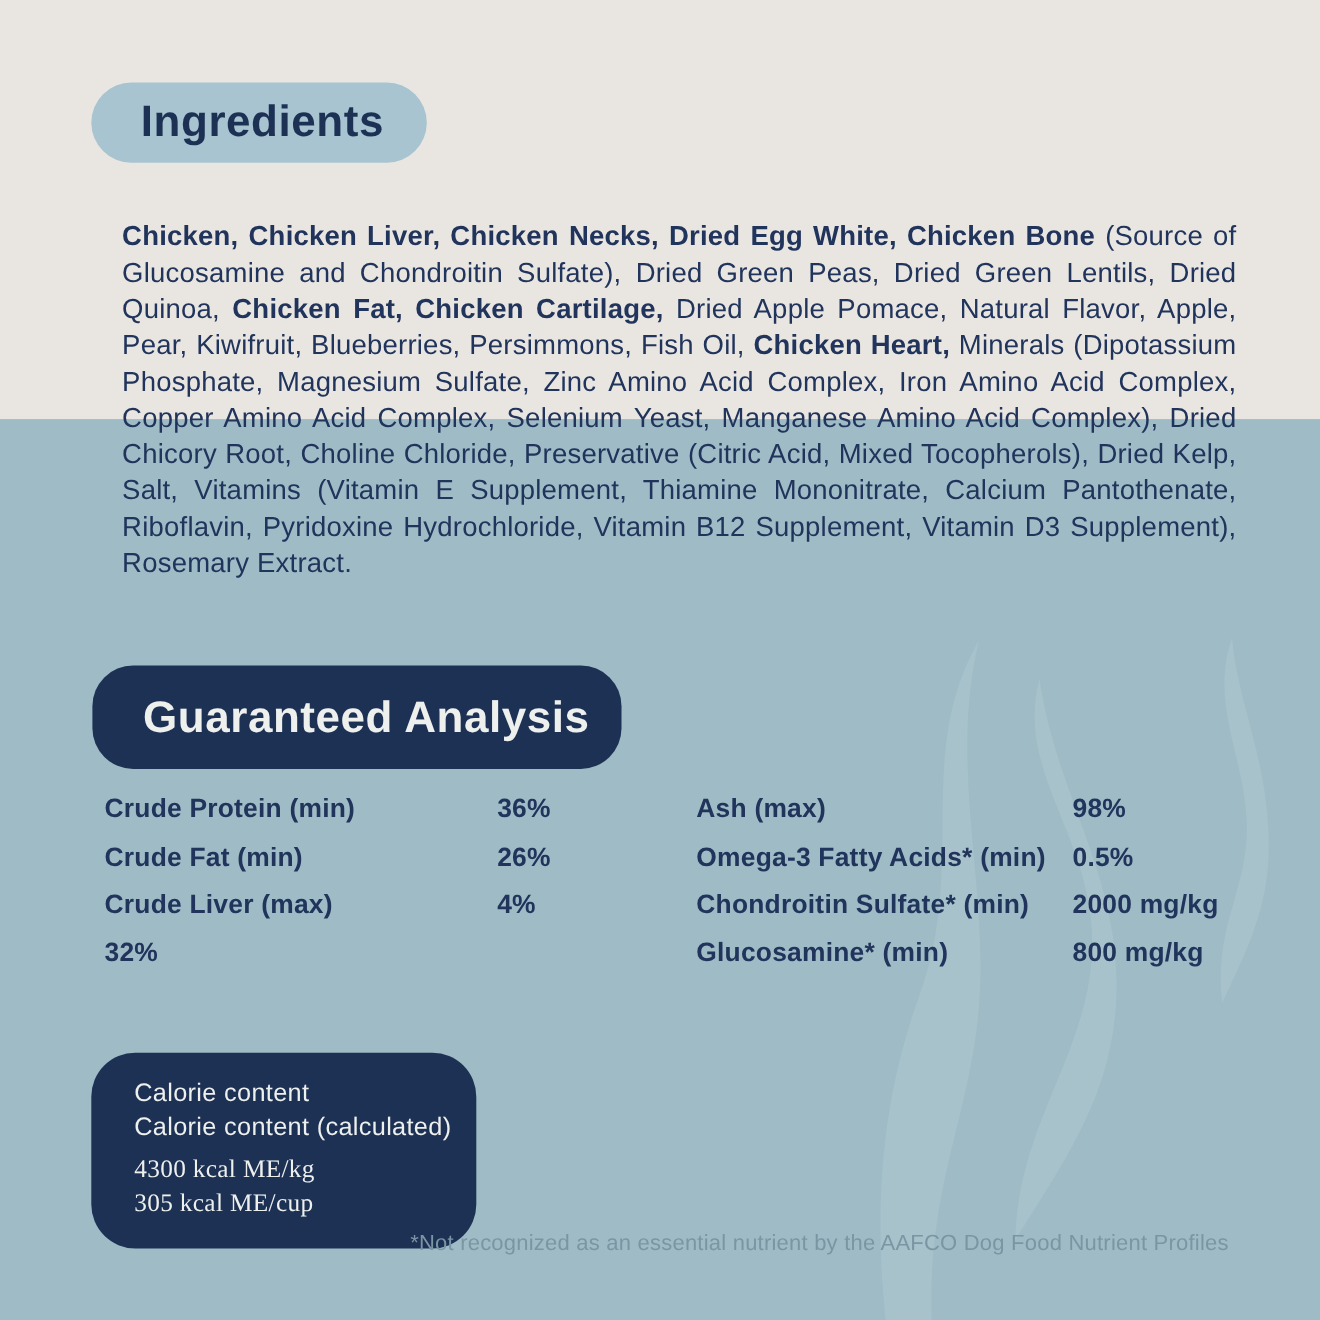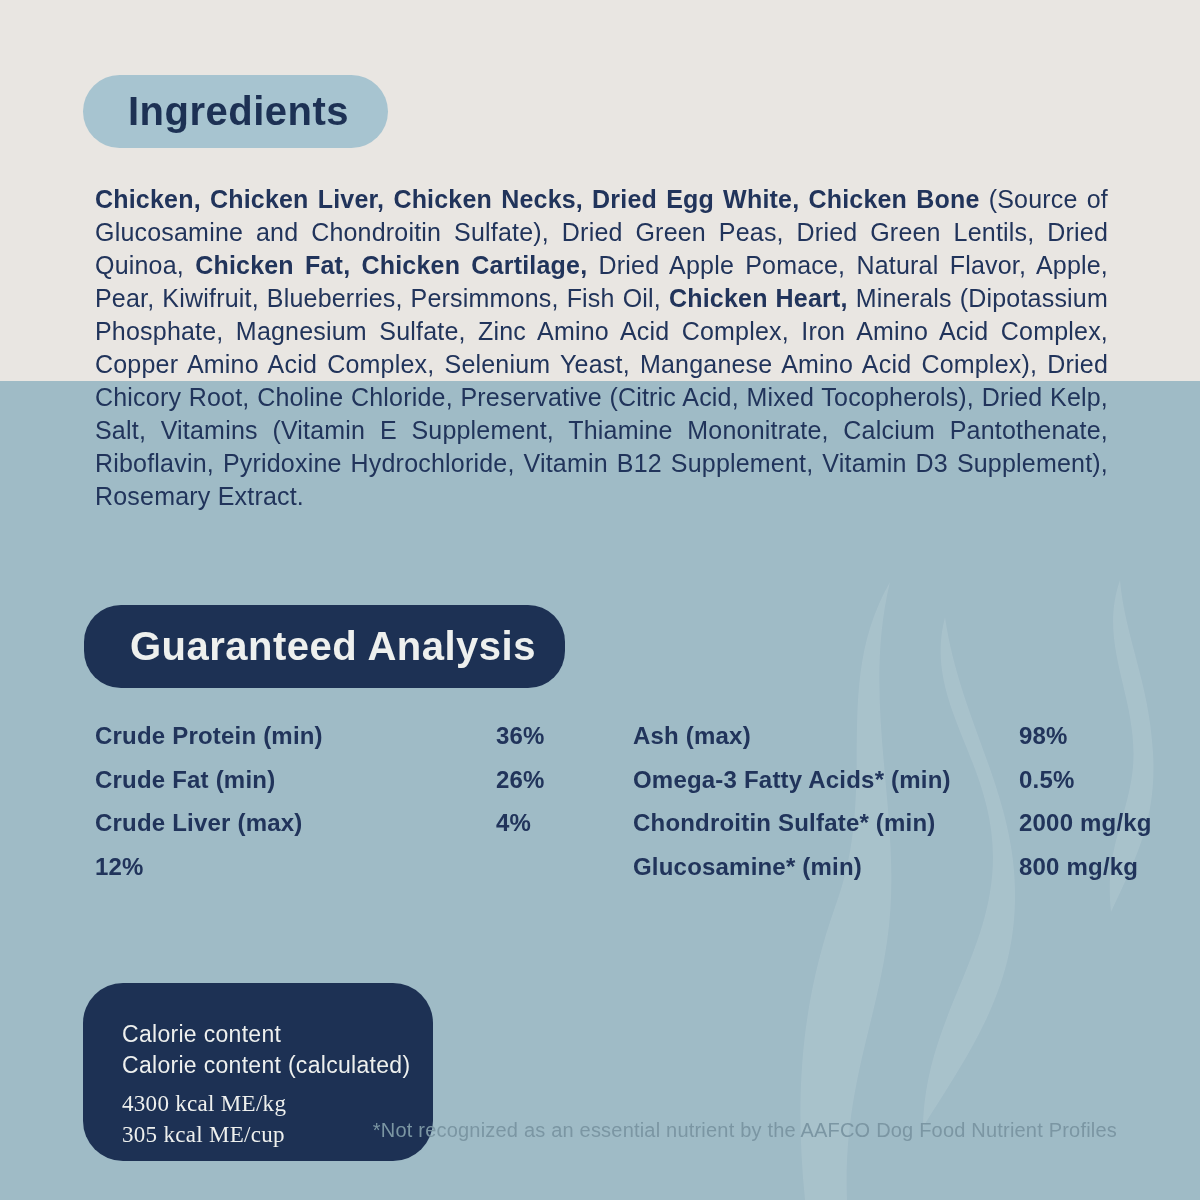--- a/index.html
+++ b/index.html
@@ -20,50 +20,49 @@
     border-radius:37px; box-sizing:border-box;
     font-weight:700; font-size:40px; letter-spacing:0.5px;
   }
   .badge-ingredients {
     left:83px; top:75px; width:305px; height:73px;
     background:var(--badge-light,#a7c4d0);
     color:var(--navy,#1d3154);
     padding-left:45px;
   }
   .badge-analysis {
-    left:84px; top:605px; width:481px; height:83px;
+    left:84px; top:605px; width:481px; height:94px;
     background:var(--navy,#1d3154);
     color:var(--text-light,#eef0ee);
     padding-left:46px;
   }
   .ingredients-text {
     position:absolute; left:95px; top:183px; width:1013px;
     font-size:25px; line-height:33px; letter-spacing:0.2px;
     color:var(--text-navy,#21345b);
-    text-align:justify; margin:0;
+    text-align:justify; margin:16px;
   }
   .ingredients-text .b { font-weight:700; }
   .analysis-col { position:absolute; top:722px; }
   .col-a { left:95px;  width:525px; }
   .col-b { left:633px; width:505px; }
   .analysis-row {
     display:flex; height:43.5px; align-items:flex-start;
     font-weight:700; font-size:24px; letter-spacing:0.2px;
     color:var(--text-navy,#21345b);
-    gap:44px;
   }
   .col-a .label { width:357px; flex:none; }
   .col-b .label { width:342px; flex:none; }
   .analysis-row .value { flex:none; white-space:nowrap; }
   .calorie-box {
     position:absolute; left:83px; top:957px; width:350px; height:178px;
     background:var(--navy,#1d3154); border-radius:40px;
-    box-sizing:border-box; padding:36px 0 0 39px;
+    box-sizing:border-box; padding:21px 0 0 39px;
     color:var(--text-light,#eef0ee);
-    font-size:23px; line-height:31px; letter-spacing:0.3px;margin-top:26px;
+    font-size:23px; line-height:31px; letter-spacing:0.3px;
   }
   .calorie-values { margin-top:7px;font-family:Liberation Serif, serif; }
   .footnote {
     position:absolute; right:83px; top:1119px;
     font-size:20px; letter-spacing:0.2px;
     color:var(--footnote,#7b96a3);
     text-align:left;
   }
   .watermark { position:absolute; left:775px; top:572px; }
   .watermark path { fill:#ffffff; fill-opacity:0.10; }
@@ -99,21 +98,21 @@
     </div>
     <div class="analysis-row">
       <span class="label">Crude Fat (min)</span>
       <span class="value">26%</span>
     </div>
     <div class="analysis-row">
       <span class="label">Crude Liver (max)</span>
       <span class="value">4%</span>
     </div>
     <div class="analysis-row">
-      <span class="value">12%</span>
+      <span class="value">32%</span>
     </div>
   </div>
 
   <div class="analysis-col col-b">
     <div class="analysis-row">
       <span class="label">Ash (max)</span>
       <span class="value">98%</span>
     </div>
     <div class="analysis-row">
       <span class="label">Omega-3 Fatty Acids* (min)</span>

